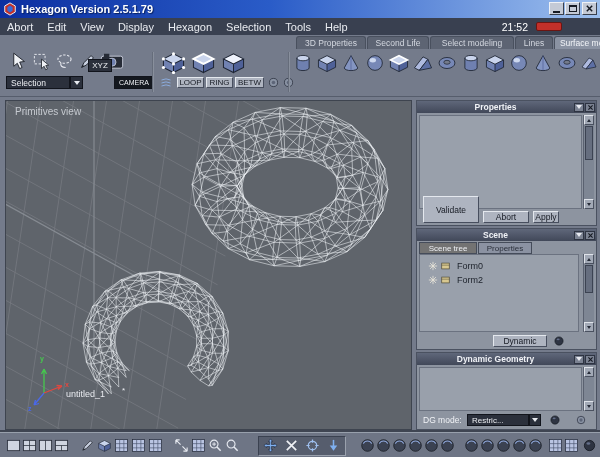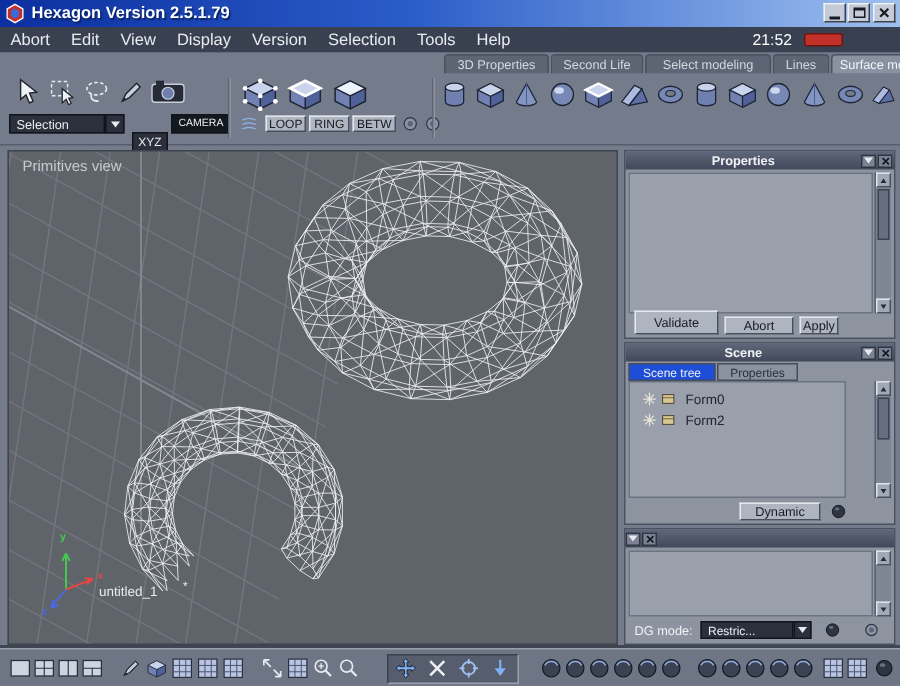--- a/index.html
+++ b/index.html
@@ -78,21 +78,21 @@
           </svg>
         </span>
       </span>
   </div>
 
   <div class="menubar">
     <span class="menuitem">Abort</span>
     <span class="menuitem">Edit</span>
     <span class="menuitem">View</span>
     <span class="menuitem">Display</span>
-    <span class="menuitem">Version</span>
+    <span class="menuitem">Hexagon</span>
     <span class="menuitem">Selection</span>
     <span class="menuitem">Tools</span>
     <span class="menuitem">Help</span>
     <span class="clock">21:52</span>
     <span class="redbtn"></span>
   </div>
 
   <div class="tabrow">
     <span class="tab" style="left:296px;width:70px">3D Properties</span>
     <span class="tab" style="left:367px;width:62px">Second Life</span>
@@ -130,21 +130,21 @@
           <rect x="1" y="3" width="16" height="9" rx="1.5" fill="#262b36" stroke="#c9cedb" stroke-width="0.7"></rect>
           <circle cx="9" cy="7.5" r="3" fill="#6f80b0" stroke="#c9cedb" stroke-width="0.6"></circle>
           <rect x="3" y="1.2" width="4" height="2.5" fill="#262b36"></rect>
         </svg>
       </span>
 
     <span class="dk" style="position:absolute;left:6px;top:27px;width:64px;height:13px;padding-left:4px">Selection</span>
     <span class="dk" style="position:absolute;left:70px;top:27px;width:13px;height:13px;justify-content:center">
         <span class="tri-dn"></span>
       </span>
-    <span class="dk" style="position:absolute;left:88px;top:39px;width:24px;height:13px;justify-content:center;font-size:8px">XYZ</span>
+    <span class="dk" style="position:absolute;left:88px;top:10px;width:24px;height:13px;justify-content:center;font-size:8px">XYZ</span>
     <span class="dk" style="position:absolute;left:114px;top:27px;width:40px;height:13px;justify-content:center;font-size:7px;background:#14181f">CAMERA</span>
 
     <span class="vsep" style="left:152px;top:3px;height:40px"></span>
 
     <span class="tool ic" style="left:160px;top:2px;width:27px;height:23px">
         <svg viewBox="0 0 18 16">
           <path d="M2 5.5 L9 2 L16 5.5 L9 9 Z" fill="#c9d4ec"></path>
           <path d="M2 5.5 L9 9 L9 15 L2 11.5 Z" fill="#7182b2"></path>
           <path d="M16 5.5 L9 9 L9 15 L16 11.5 Z" fill="#4f6198"></path>
           <path d="M2 5.5 L9 2 L16 5.5 L9 9 Z M2 5.5 L2 11.5 L9 15 L9 9 M16 5.5 L16 11.5 L9 15" fill="none" stroke="#1e2534" stroke-width="0.7"></path>
@@ -333,42 +333,42 @@
     <div class="pcontent" style="left:2px;top:14px;width:163px;height:94px"></div>
     <div class="sbar" style="right:2px;top:14px;height:94px">
       <span class="sbtn" style="top:0">
           <span class="tri-up-d"></span>
         </span>
       <span class="sthumb" style="top:11px;height:34px"></span>
       <span class="sbtn" style="bottom:0">
           <span class="tri-dn-d"></span>
         </span>
     </div>
-    <span class="b3" style="position:absolute;left:6px;bottom:2px;width:56px;height:16px;font-size:8.5px">Validate</span>
+    <span class="b3" style="position:absolute;left:6px;bottom:2px;width:56px;height:27px;font-size:8.5px">Validate</span>
     <span class="b3" style="position:absolute;left:66px;bottom:2px;width:46px;height:12px;font-size:8.5px">Abort</span>
     <span class="b3" style="position:absolute;left:116px;bottom:2px;width:26px;height:12px;font-size:8.5px">Apply</span>
   </div>
 
   <div class="panel" style="top:228px;height:122px">
     <div class="phead">
       <span class="ptitle">Scene</span>
       <span class="phbtn">
           <span class="tri-dn" style="border-top-color:#e8eaf0"></span>
         </span>
       <span class="phbtn">
           <span class="ic" style="width:7px;height:7px">
             <svg viewBox="0 0 10 10">
               <path d="M2 2 L8 8 M8 2 L2 8" stroke="#161a23" stroke-width="1.6"></path>
             </svg>
           </span>
         </span>
     </div>
-    <span class="ptab" style="left:2px;top:13px;width:58px;background:#1d4ed8;color:#eef0f4">Scene tree</span>
+    <span class="ptab" style="left:2px;top:13px;width:58px;background:#737373;color:#eef0f4">Scene tree</span>
     <span class="ptab" style="left:61px;top:13px;width:54px;background:#8b92a2;color:#2a2f3a">Properties</span>
-    <div class="pcontent" style="left:2px;top:25px;width:145px;height:78px">
+    <div class="pcontent" style="left:2px;top:25px;width:160px;height:78px">
       <div class="treerow" style="top:4px;width:158px">
         <span class="ic" style="width:10px;height:10px;margin:0 2px 0 6px">
             <svg viewBox="0 0 12 12">
               <path d="M6 1 V11 M1 6 H11 M2.5 2.5 L9.5 9.5 M9.5 2.5 L2.5 9.5" stroke="#e8e4d8" stroke-width="1"></path>
             </svg>
           </span>
         <span class="ic" style="width:11px;height:10px;margin-right:6px">
             <svg viewBox="0 0 12 12">
               <rect x="1.5" y="2.5" width="9" height="7" fill="#d8c890" stroke="#4a4430" stroke-width="0.8"></rect>
               <path d="M1.5 5 H10.5" stroke="#4a4430" stroke-width="0.6"></path>
@@ -404,20 +404,21 @@
     <span class="ic" style="position:absolute;left:136px;bottom:2px;width:12px;height:12px">
         <svg viewBox="0 0 16 16">
           <circle cx="8" cy="8" r="5.5" fill="#2e3442" stroke="#11151d" stroke-width="0.8"></circle>
           <ellipse cx="6.8" cy="5.8" rx="2" ry="1.3" fill="#6d7a96" opacity="0.85"></ellipse>
         </svg>
       </span>
   </div>
 
   <div class="panel" style="top:352px;height:78px">
     <div class="phead">
+      <span class="ptitle">Dynamic Geometry</span>
       <span class="phbtn">
           <span class="tri-dn" style="border-top-color:#e8eaf0"></span>
         </span>
       <span class="phbtn">
           <span class="ic" style="width:7px;height:7px">
             <svg viewBox="0 0 10 10">
               <path d="M2 2 L8 8 M8 2 L2 8" stroke="#161a23" stroke-width="1.6"></path>
             </svg>
           </span>
         </span>

